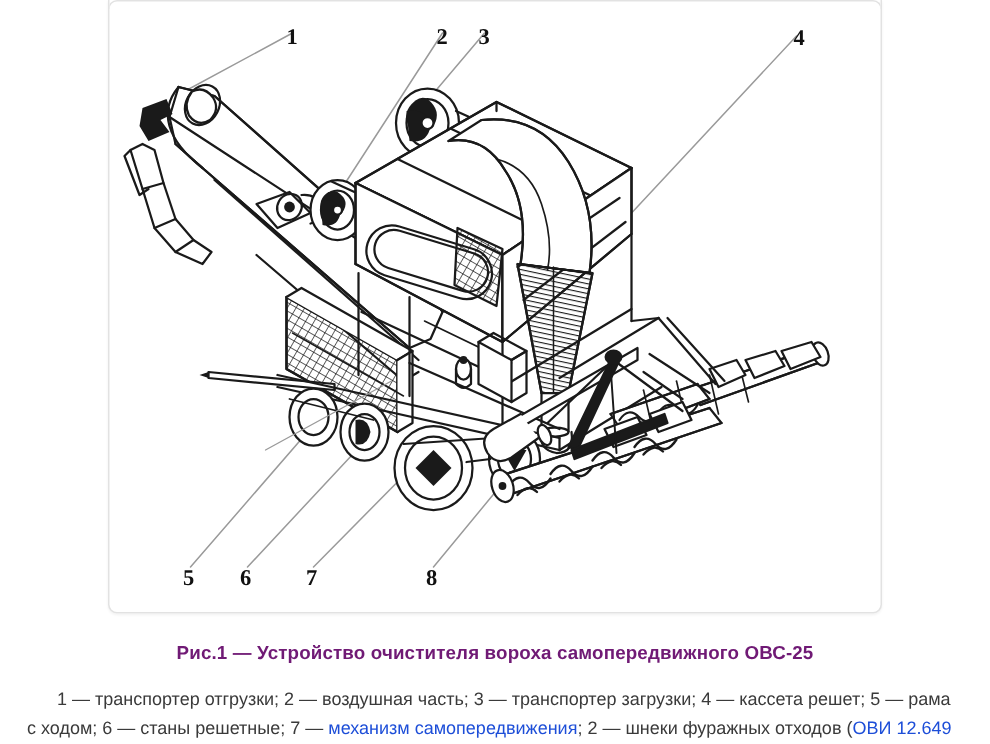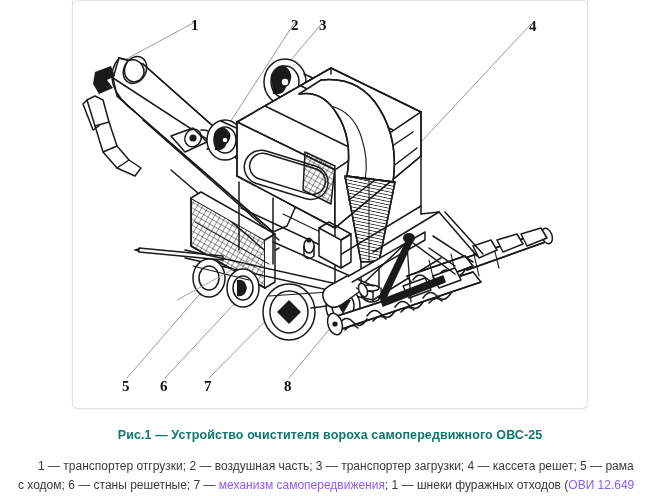--- a/index.html
+++ b/index.html
@@ -69,37 +69,37 @@
   
   #caption-title {
     position: absolute;
     left: 0;
     top: 428px;
     width: 660px;
     text-align: center;
     font-family: "Liberation Sans", sans-serif;
     font-weight: bold;
     font-size: 12.5px;
-    color: #0f766e;
+    color: #701a75;
     letter-spacing: 0.1px;
   }
   #caption-body {
     position: absolute;
     left: 18px;
     top: 457px;
     width: 624px;
     font-family: "Liberation Sans", sans-serif;
     font-size: 12px;
     line-height: 19px;
     color: #3a3a3a;
     text-align: left;
     text-indent: 20px;
   }
   .lnk {
-    color: #8b5cf6;
+    color: #1d4ed8;
     text-decoration: none;
     cursor: pointer;
   }
 </style>
 </head>
 <body>
 
 <div id="page">
 
   <div id="figure-panel">
@@ -338,15 +338,15 @@
     <div class="callout" style="left:246px; top:18px;">3</div>
     <div class="callout" style="left:456px; top:19px;">4</div>
     <div class="callout" style="left:49px;  top:379px;">5</div>
     <div class="callout" style="left:87px;  top:379px;">6</div>
     <div class="callout" style="left:131px; top:379px;">7</div>
     <div class="callout" style="left:211px; top:379px;">8</div>
   </div>
 
   <div id="caption-title">Рис.1 — Устройство очистителя вороха самопередвижного ОВС-25</div>
 
-  <div id="caption-body"><span>1 — транспортер отгрузки; 2 — воздушная часть; 3 — транспортер загрузки; 4 — кассета решет; 5 — рама с ходом; 6 — станы решетные; 7 — </span><span class="lnk">механизм самопередвижения</span><span>; 1 — шнеки фуражных отходов (</span><span class="lnk">ОВИ 12.649</span></div>
+  <div id="caption-body"><span>1 — транспортер отгрузки; 2 — воздушная часть; 3 — транспортер загрузки; 4 — кассета решет; 5 — рама с ходом; 6 — станы решетные; 7 — </span><span class="lnk">механизм самопередвижения</span><span>; 2 — шнеки фуражных отходов (</span><span class="lnk">ОВИ 12.649</span></div>
 
 </div>
 
 </body></html>

